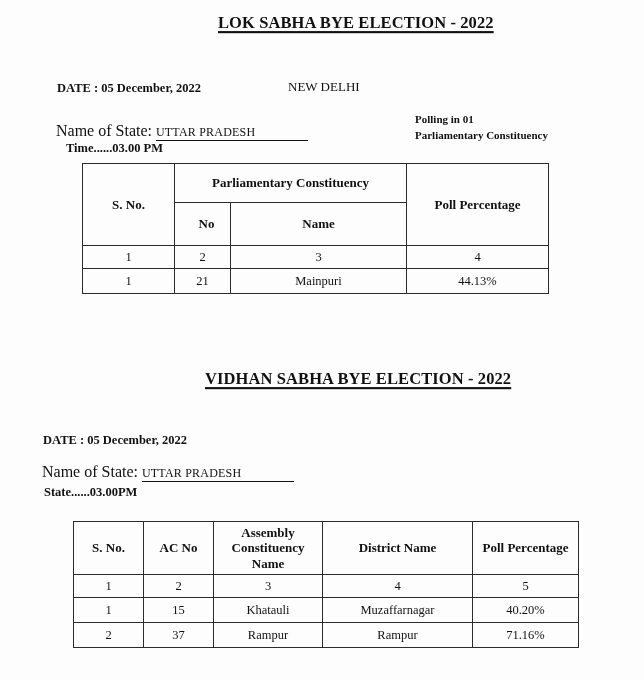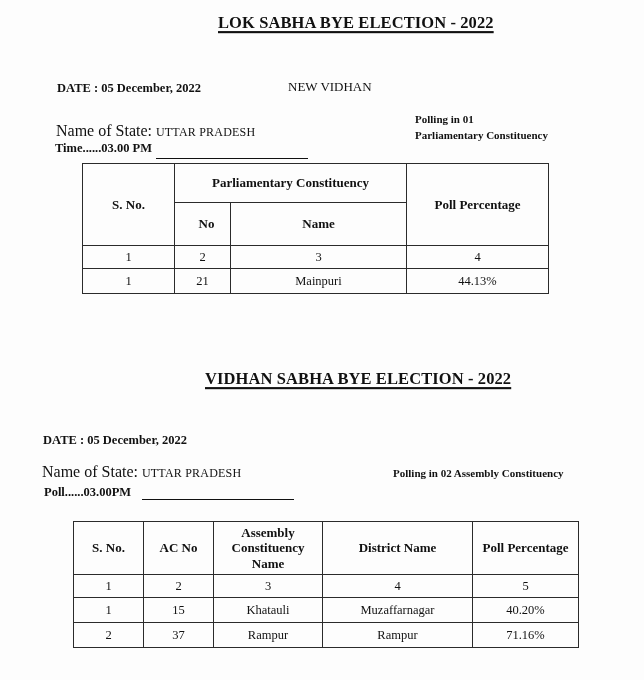--- a/index.html
+++ b/index.html
@@ -49,21 +49,21 @@
   }
   .fieldline {
     font-weight: normal;
     font-size: 16px;
   }
   .underlined-value {
     font-weight: normal;
     font-size: 12px;
     letter-spacing: 0.2px;
     border-bottom: 1.4px solid #111;
-    padding-bottom: 18px;
+    padding-bottom: 0;
     display: inline-block;
     min-width: 152px;
   }
   .polling-note {
     font-weight: bold;
     font-size: 11px;
     line-height: 1.45;
     white-space: nowrap;
   }
 
@@ -106,23 +106,23 @@
 </head>
 <body>
 
 <div class="page">
 
   <div class="abs doc-title" style="left:218px; top:12px;">LOK SABHA BYE ELECTION - 2022</div>
 
   <div class="abs line-bold" style="left:57px; top:40px;">DATE : 05 December, 2022</div>
 
 
-  <div class="abs line-plain" style="left:288px; top:79px;">NEW VIDHAN</div>
-
-  <div class="abs line-bold" style="left:55px; top:100px;">Time......03.00 PM</div>
+  <div class="abs line-plain" style="left:288px; top:79px;">NEW DELHI</div>
+
+  <div class="abs line-bold" style="left:66px; top:100px;">Time......03.00 PM</div>
 
   <div class="abs" style="left:56px; top:122px;">
     <span class="fieldline">Name of State:</span>
     <span class="underlined-value">UTTAR PRADESH</span>
   </div>
 
   <div class="abs polling-note" style="left:415px; top:112px;">
     <div>Polling in 01</div>
     <div>Parliamentary Constituency</div>
   </div>
@@ -158,28 +158,27 @@
         <td class="datacell left">Mainpuri</td>
         <td class="datacell">44.13%</td>
       </tr>
     </tbody>
   </table>
 
   <div class="abs doc-title" style="left:205px; top:368px;">VIDHAN SABHA BYE ELECTION - 2022</div>
 
   <div class="abs line-bold" style="left:43px; top:392px;">DATE : 05 December, 2022</div>
 
-  <div class="abs line-bold" style="left:44px; top:444px;">Poll......03.00PM</div>
+  <div class="abs line-bold" style="left:44px; top:444px;">State......03.00PM</div>
 
   <div class="abs" style="left:42px; top:463px;">
     <span class="fieldline">Name of State:</span>
     <span class="underlined-value">UTTAR PRADESH</span>
   </div>
 
-  <div class="abs polling-note" style="left:393px; top:466px;">Polling in 02 Assembly Constituency</div>
 
   <table class="grid" style="left:73px; top:521px; width:505px;">
     <colgroup>
       <col style="width:70px;">
       <col style="width:70px;">
       <col style="width:109px;">
       <col style="width:150px;">
       <col style="width:106px;">
     </colgroup>
     <thead>

